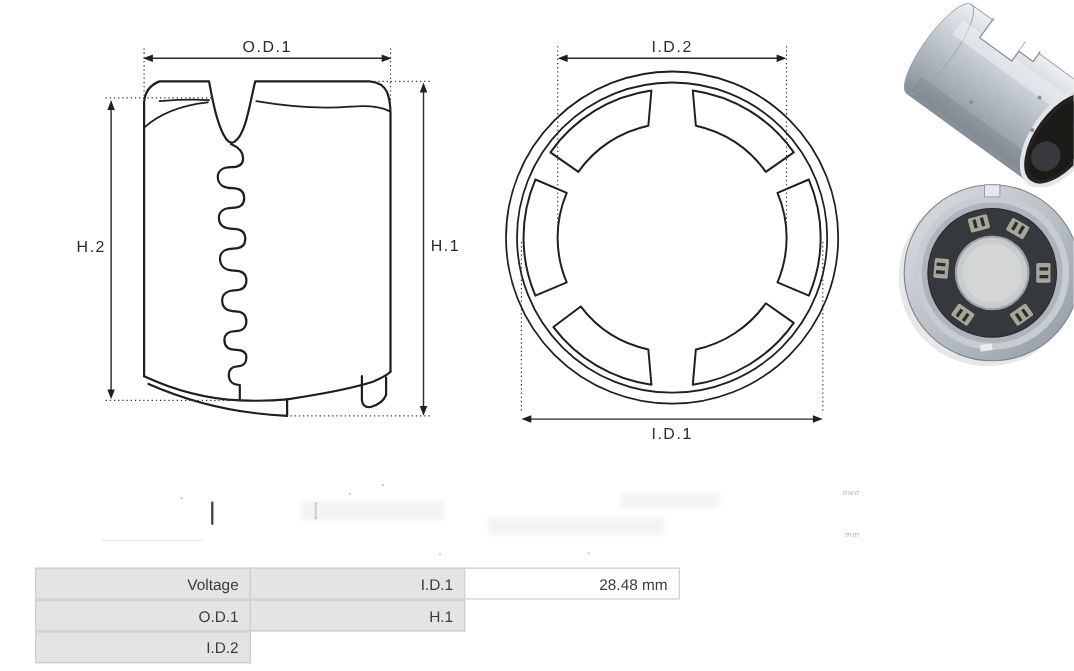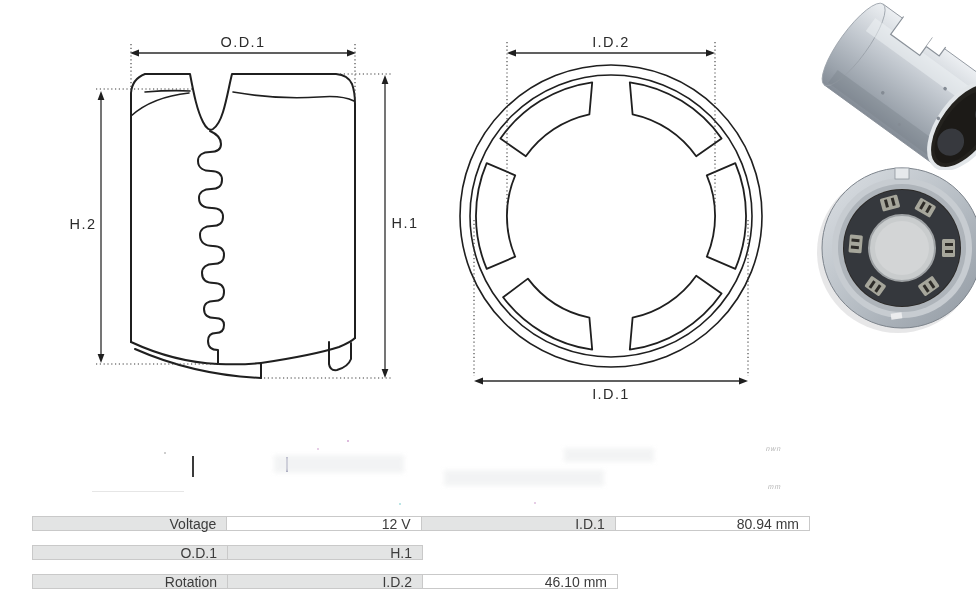--- a/index.html
+++ b/index.html
@@ -22,21 +22,21 @@
   
   .art{position:absolute;}
   .art-text{position:absolute;font-size:7px;color:#9a9a9a;letter-spacing:1px;transform:skewX(-14deg);opacity:.75;}
   .smudge{position:absolute;background:#f0f1f2;filter:blur(2px);}
   .speck{position:absolute;width:2px;height:2px;border-radius:50%;opacity:.65;}
 
   
   .spec-table{position:absolute;left:8px;top:516px;width:778px;display:flex;flex-direction:column;gap:2px;}
   .spec-row{display:flex;height:27px;}
   .cell{box-sizing:border-box;border:1px solid #c9c9c9;display:flex;align-items:center;
-        justify-content:flex-end;padding-right:10px;font-size:14px;color:#3c3c3c;height:15px;}
+        justify-content:flex-end;padding-right:10px;font-size:14px;color:#3c3c3c;height:29px;}
   .cell + .cell{margin-left:-1px;}
   .cell.lbl{background:#e3e4e4;width:196px;}
   .cell.val{background:#ffffff;width:196px;}
 </style>
 </head>
 <body>
 
 <div class="stage">
 
   <svg class="diagram-svg" width="790" height="430" viewBox="0 0 790 430">
@@ -217,28 +217,25 @@
   <div class="speck" style="left:323px;top:440px;background:#bb77bb"></div>
   <div class="speck" style="left:375px;top:503px;background:#77cccc"></div>
   <div class="speck" style="left:140px;top:452px;background:#999999"></div>
   <div class="speck" style="left:510px;top:502px;background:#cc99cc"></div>
   <div class="art-text" style="left:742px;top:445px;">nwn</div>
   <div class="art-text" style="left:744px;top:483px;">mm</div>
 
   <div class="spec-table">
     <div class="spec-row">
       <div class="cell lbl">Voltage</div>
-      <div class="cell val">12 V</div>
       <div class="cell lbl">I.D.1</div>
-      <div class="cell val">80.94 mm</div>
+      <div class="cell val">28.48 mm</div>
     </div>
     <div class="spec-row">
       <div class="cell lbl">O.D.1</div>
       <div class="cell lbl">H.1</div>
     </div>
     <div class="spec-row">
-      <div class="cell lbl">Rotation</div>
       <div class="cell lbl">I.D.2</div>
-      <div class="cell val">46.10 mm</div>
     </div>
   </div>
 
 </div>
 
 </body></html>

